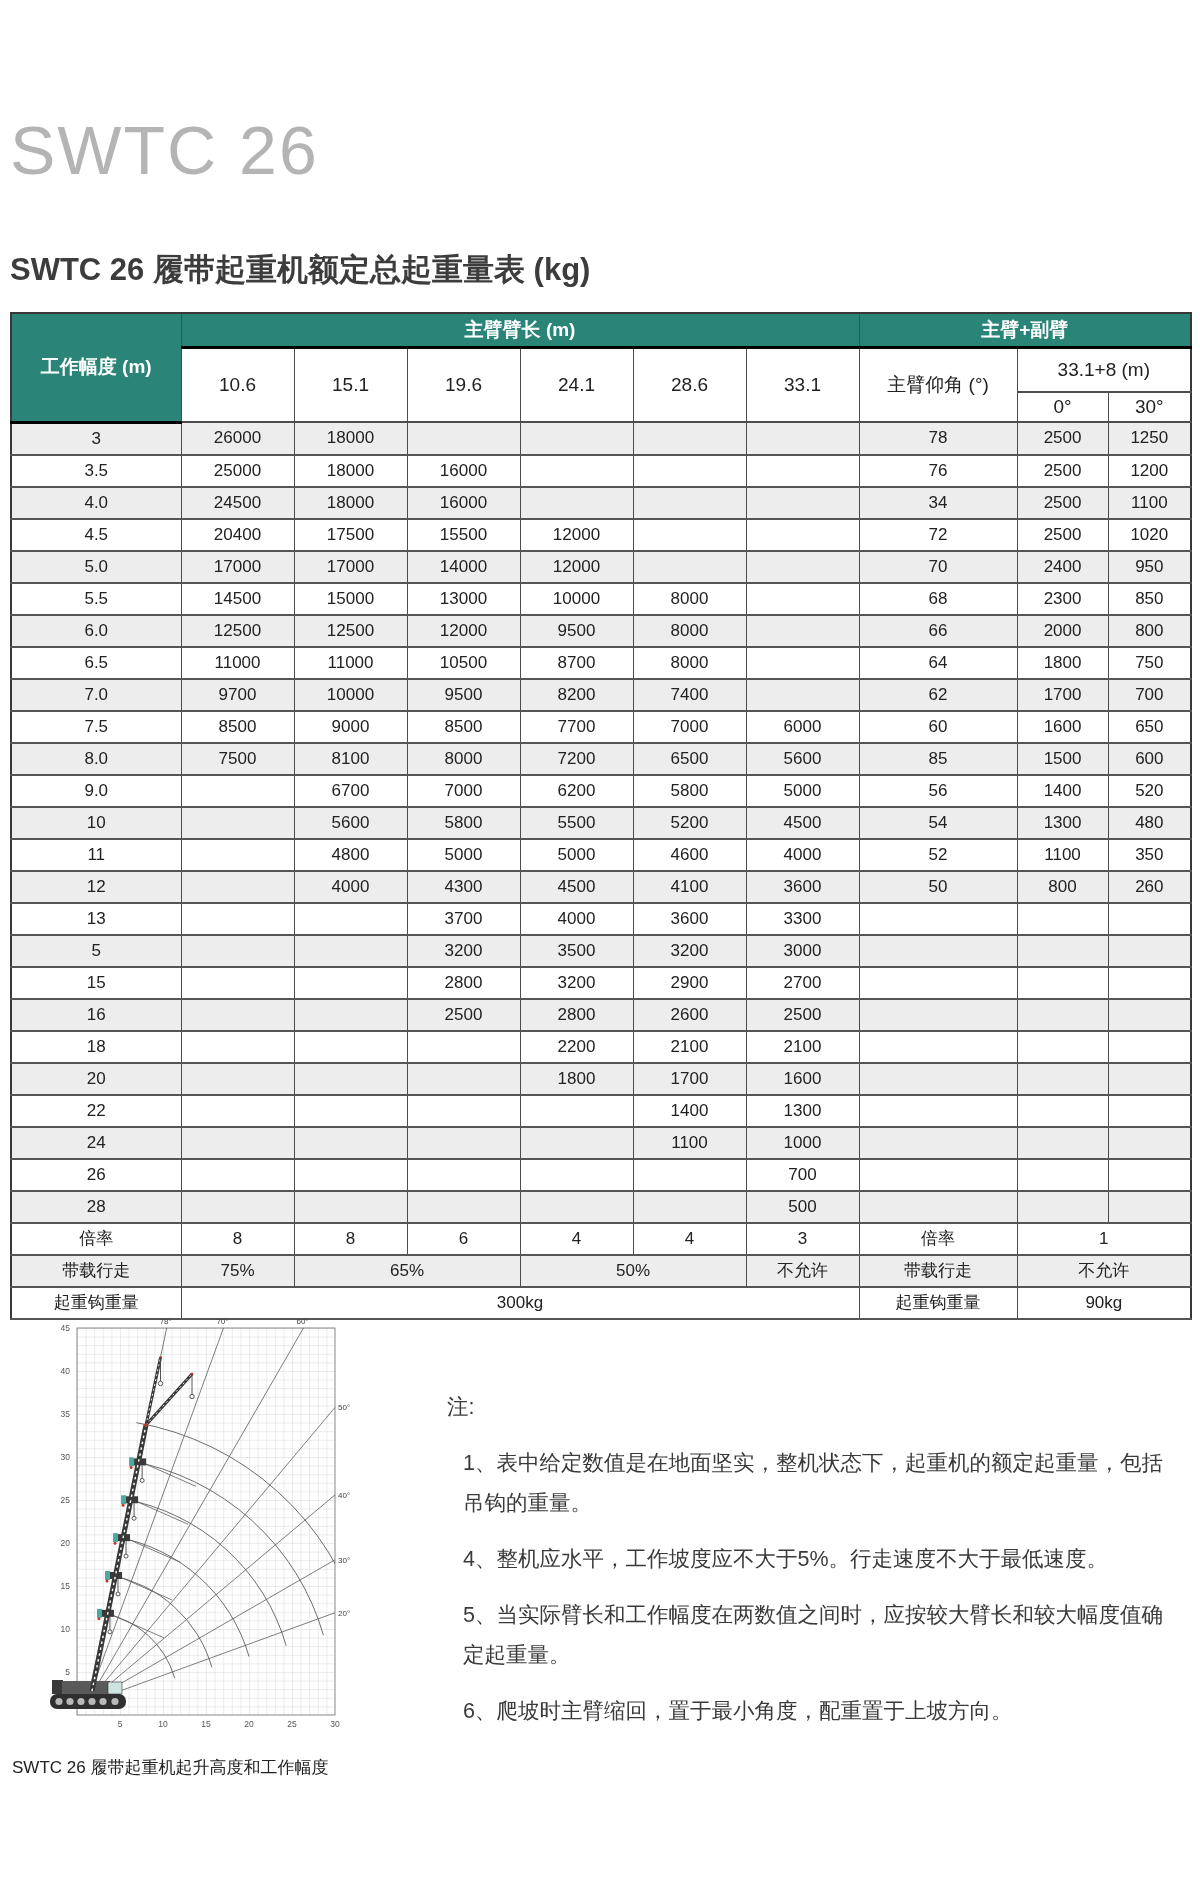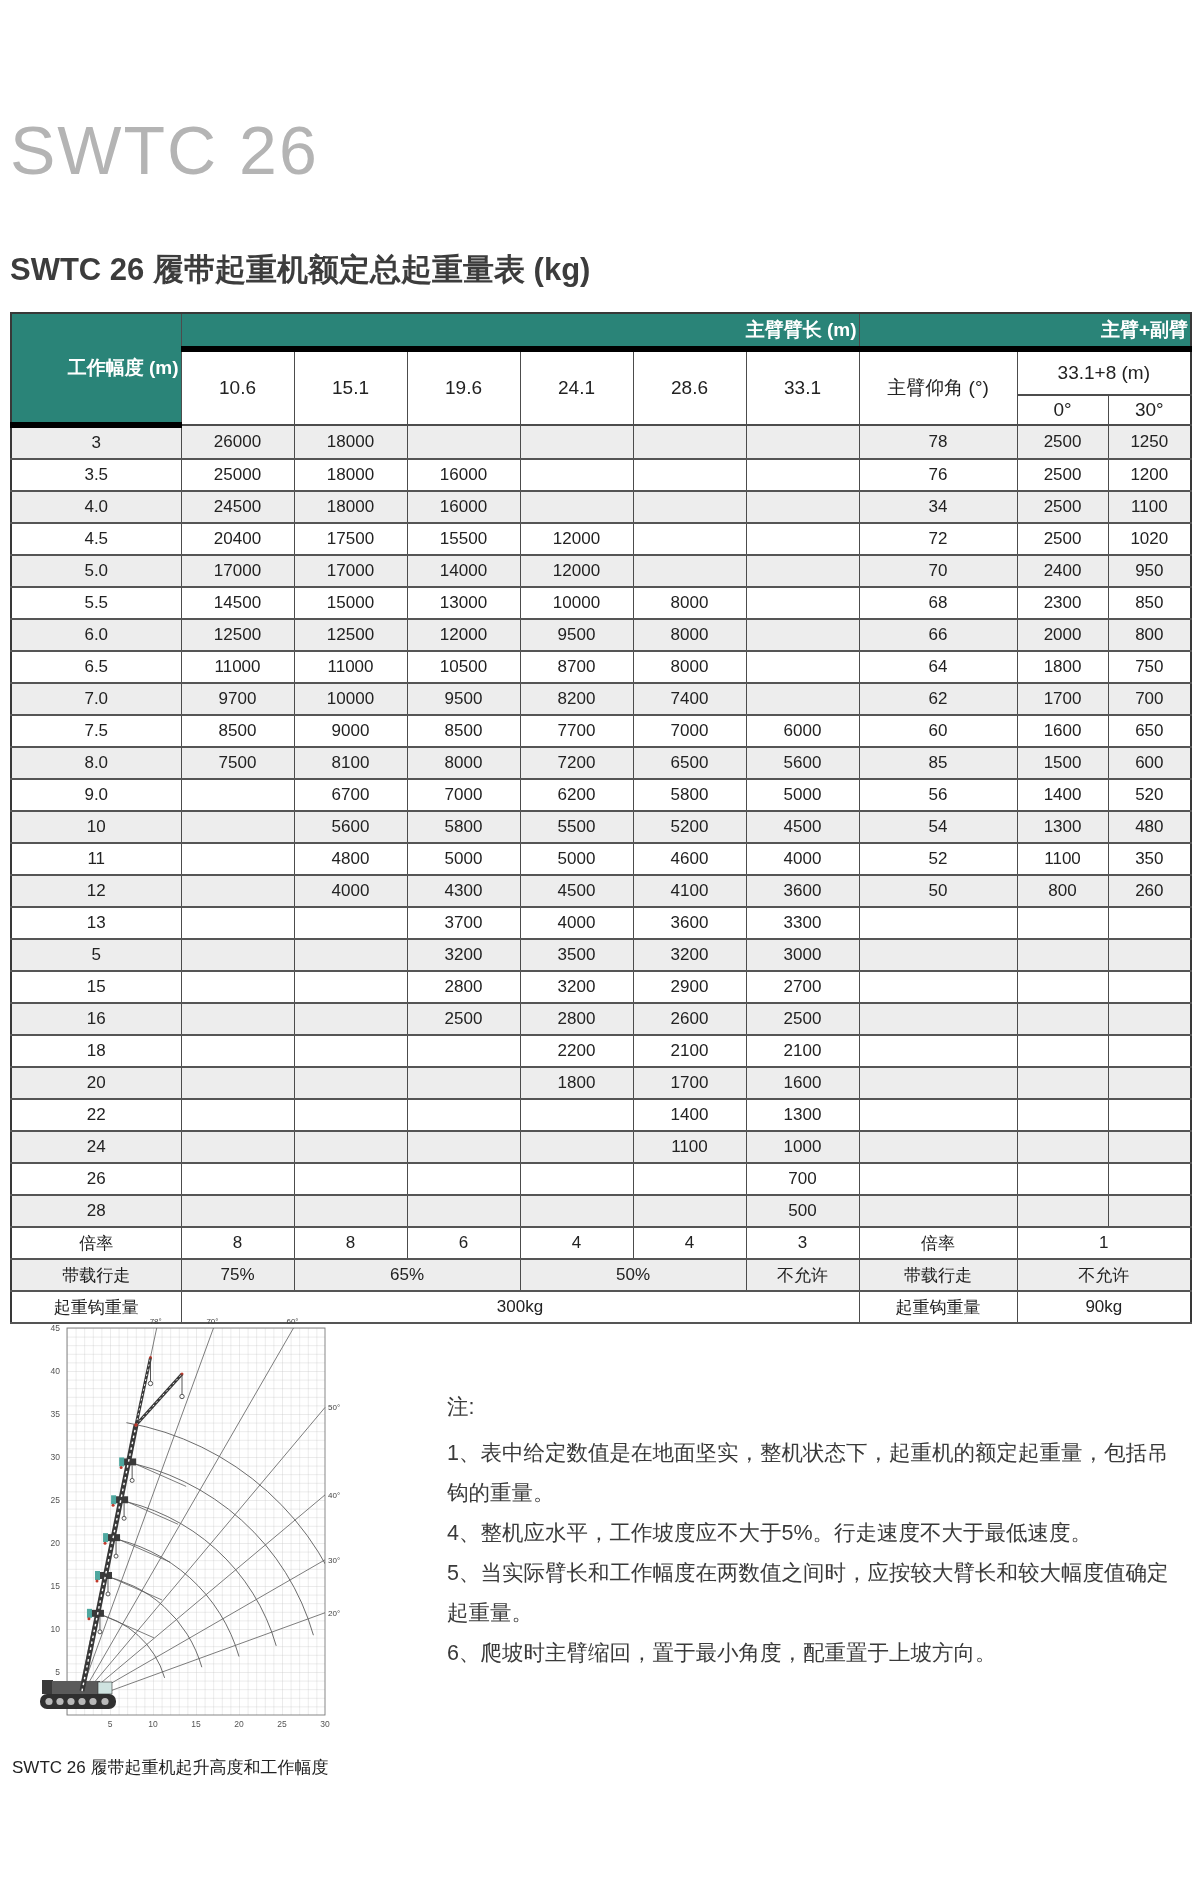--- a/index.html
+++ b/index.html
@@ -20,45 +20,44 @@
     position:absolute;left:10px;top:312px;width:1180px;
     border-collapse:collapse;table-layout:fixed;
     border:2px solid #383838;
   }
   .loadtable th,.loadtable td{
     border:1px solid #4c4c4c;text-align:center;vertical-align:middle;
     padding:0 2px;overflow:hidden;white-space:nowrap;
   }
   .loadtable thead th.group{
     background:#2a8478;color:#ffffff;font-size:19px;font-weight:700;height:32px;
-    border-bottom:6px solid #000000;
-    text-align:right;
+    border-bottom:3px solid #000000;
   }
   .loadtable thead th.sub{
     background:#ffffff;font-size:19px;font-weight:400;color:#222;
   }
   .loadtable thead tr.hrow2 th{height:42px;}
   .loadtable thead tr.hrow3 th{height:28px;}
   .loadtable thead th{border-bottom-width:2px;}
   .loadtable tbody td{height:30px;font-size:17px;color:#222;border-bottom-width:2px;border-bottom-color:#555;}
   .loadtable tbody tr.alt{background:#ededed;}
   .loadtable tbody td.rowhead{font-size:17px;}
   .loadtable tbody td.cnlabel{font-size:17px;}
-  .chart-wrap{position:absolute;left:12px;top:1295px;width:350px;height:470px;}
+  .chart-wrap{position:absolute;left:22px;top:1295px;width:350px;height:470px;}
   .chart-caption{
     position:absolute;left:12px;top:1756px;
     font-size:17px;font-weight:500;color:#222;
   }
   .notes{
     position:absolute;left:447px;top:1388px;width:735px;
     font-size:21.5px;color:#3a3a3a;line-height:1.86;
   }
   .notes .notes-heading{margin:0 0 6px 0;font-weight:400;}
   .notes ul{list-style:none;margin:0;padding:0;}
-  .notes li{margin:0;}
+  .notes li{margin:16px;}
 </style>
 </head>
 <body>
 
 <div class="page-title">SWTC 26</div>
 <div class="table-title">SWTC 26 履带起重机额定总起重量表 (kg)</div>
 
 <table class="loadtable">
   <colgroup>
     <col style="width:170px">

